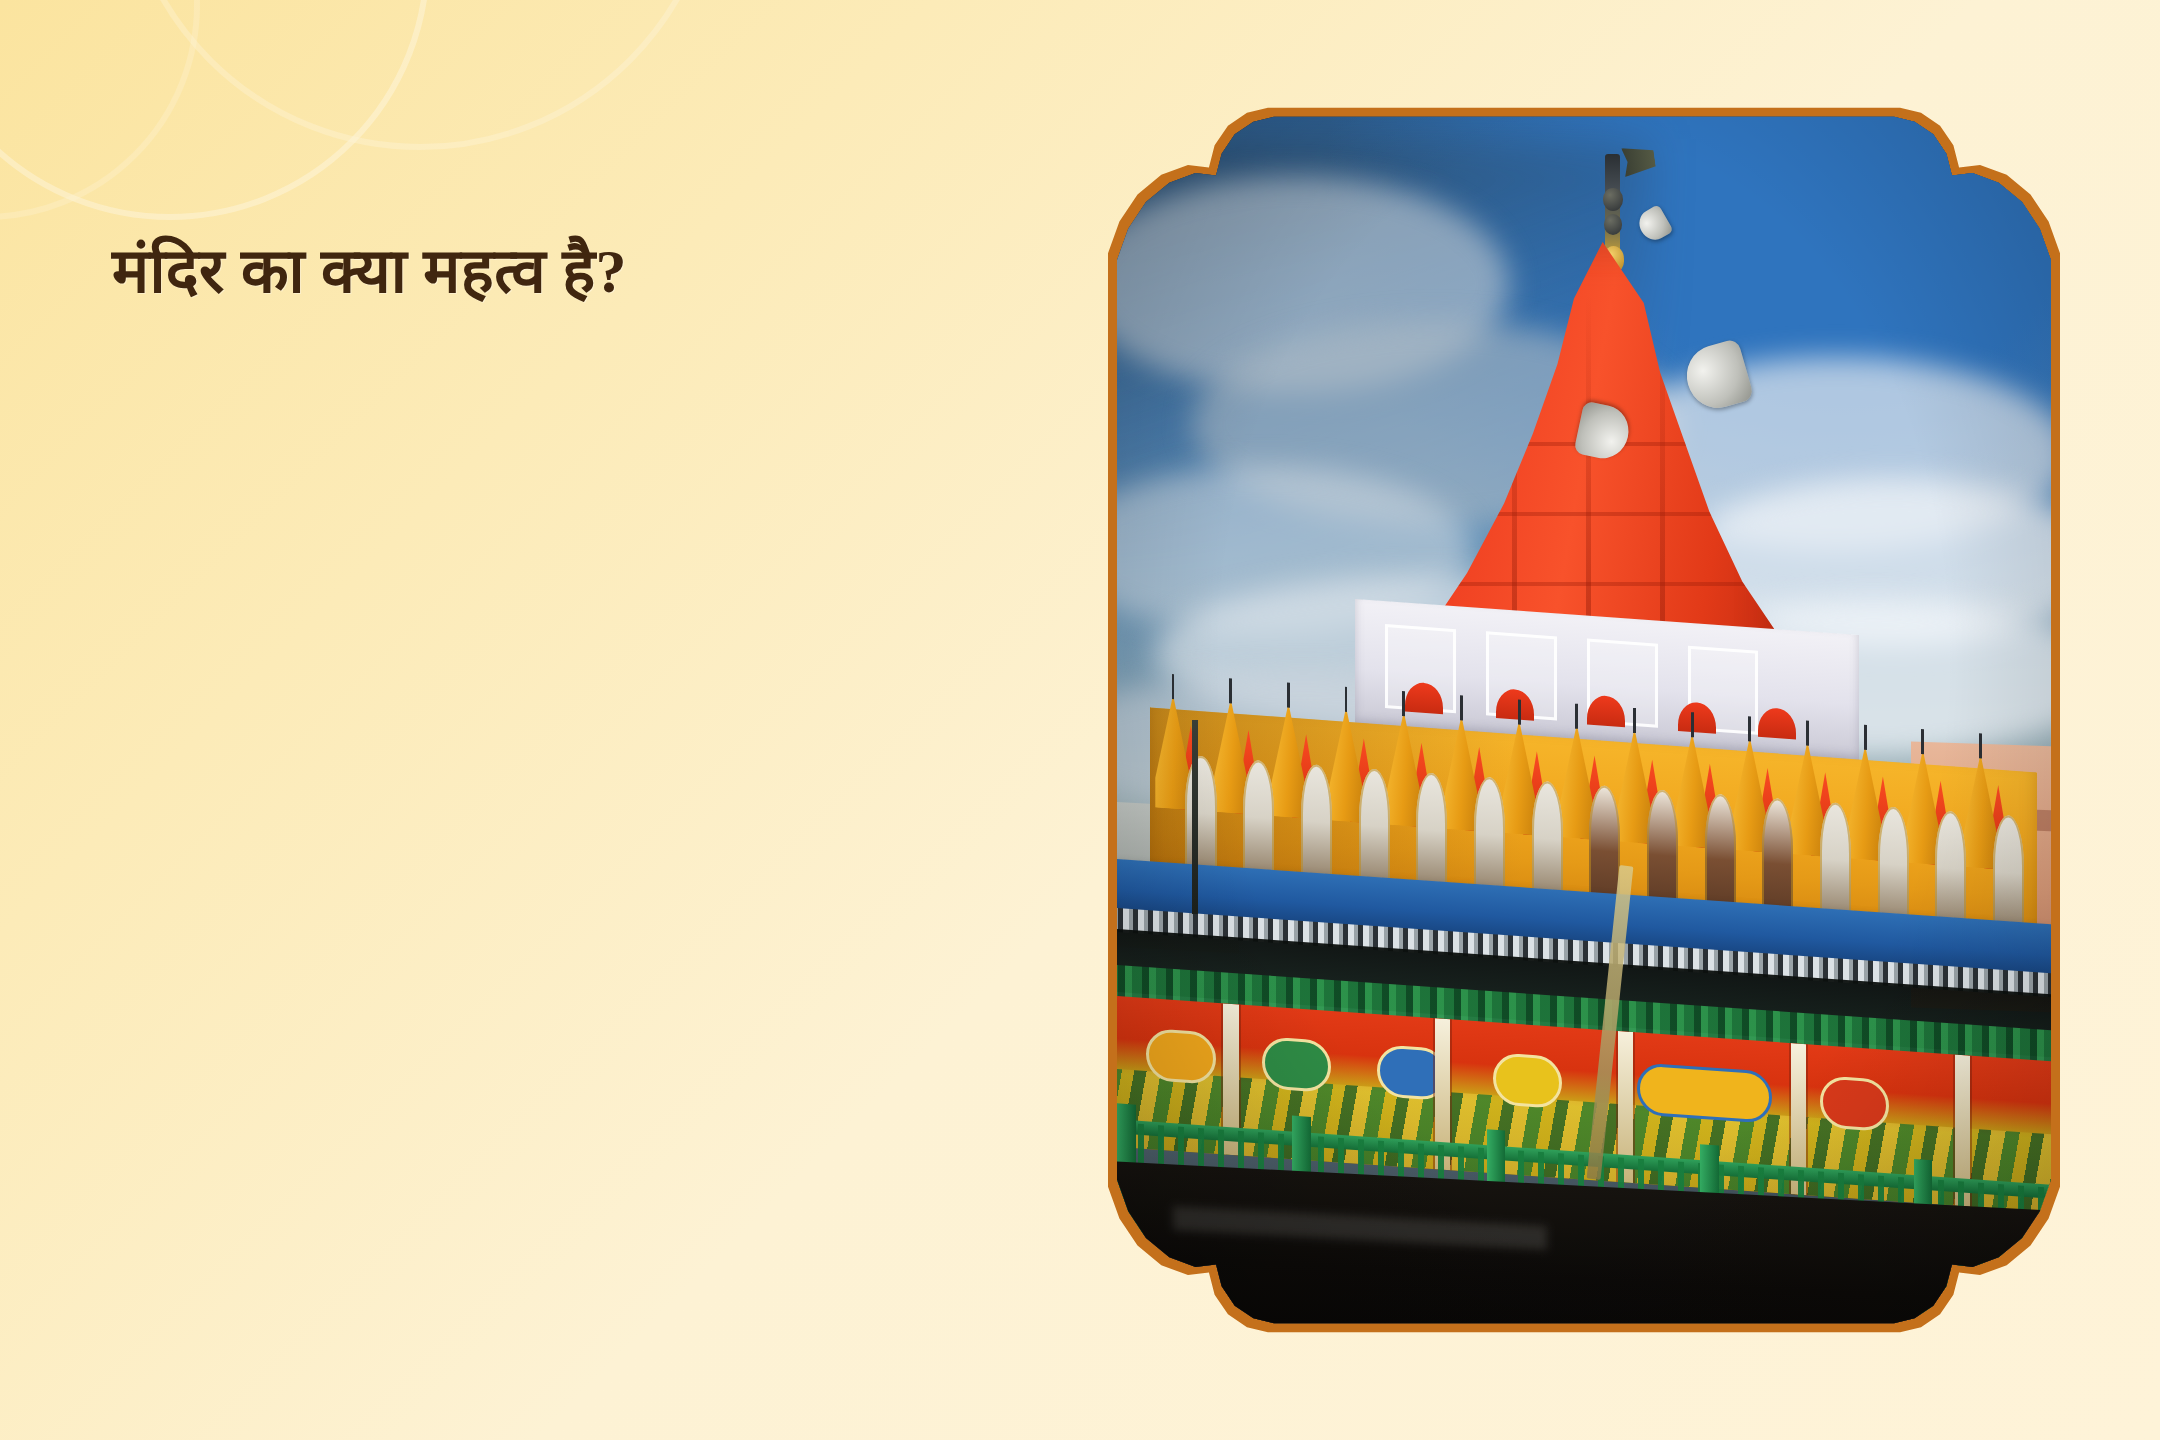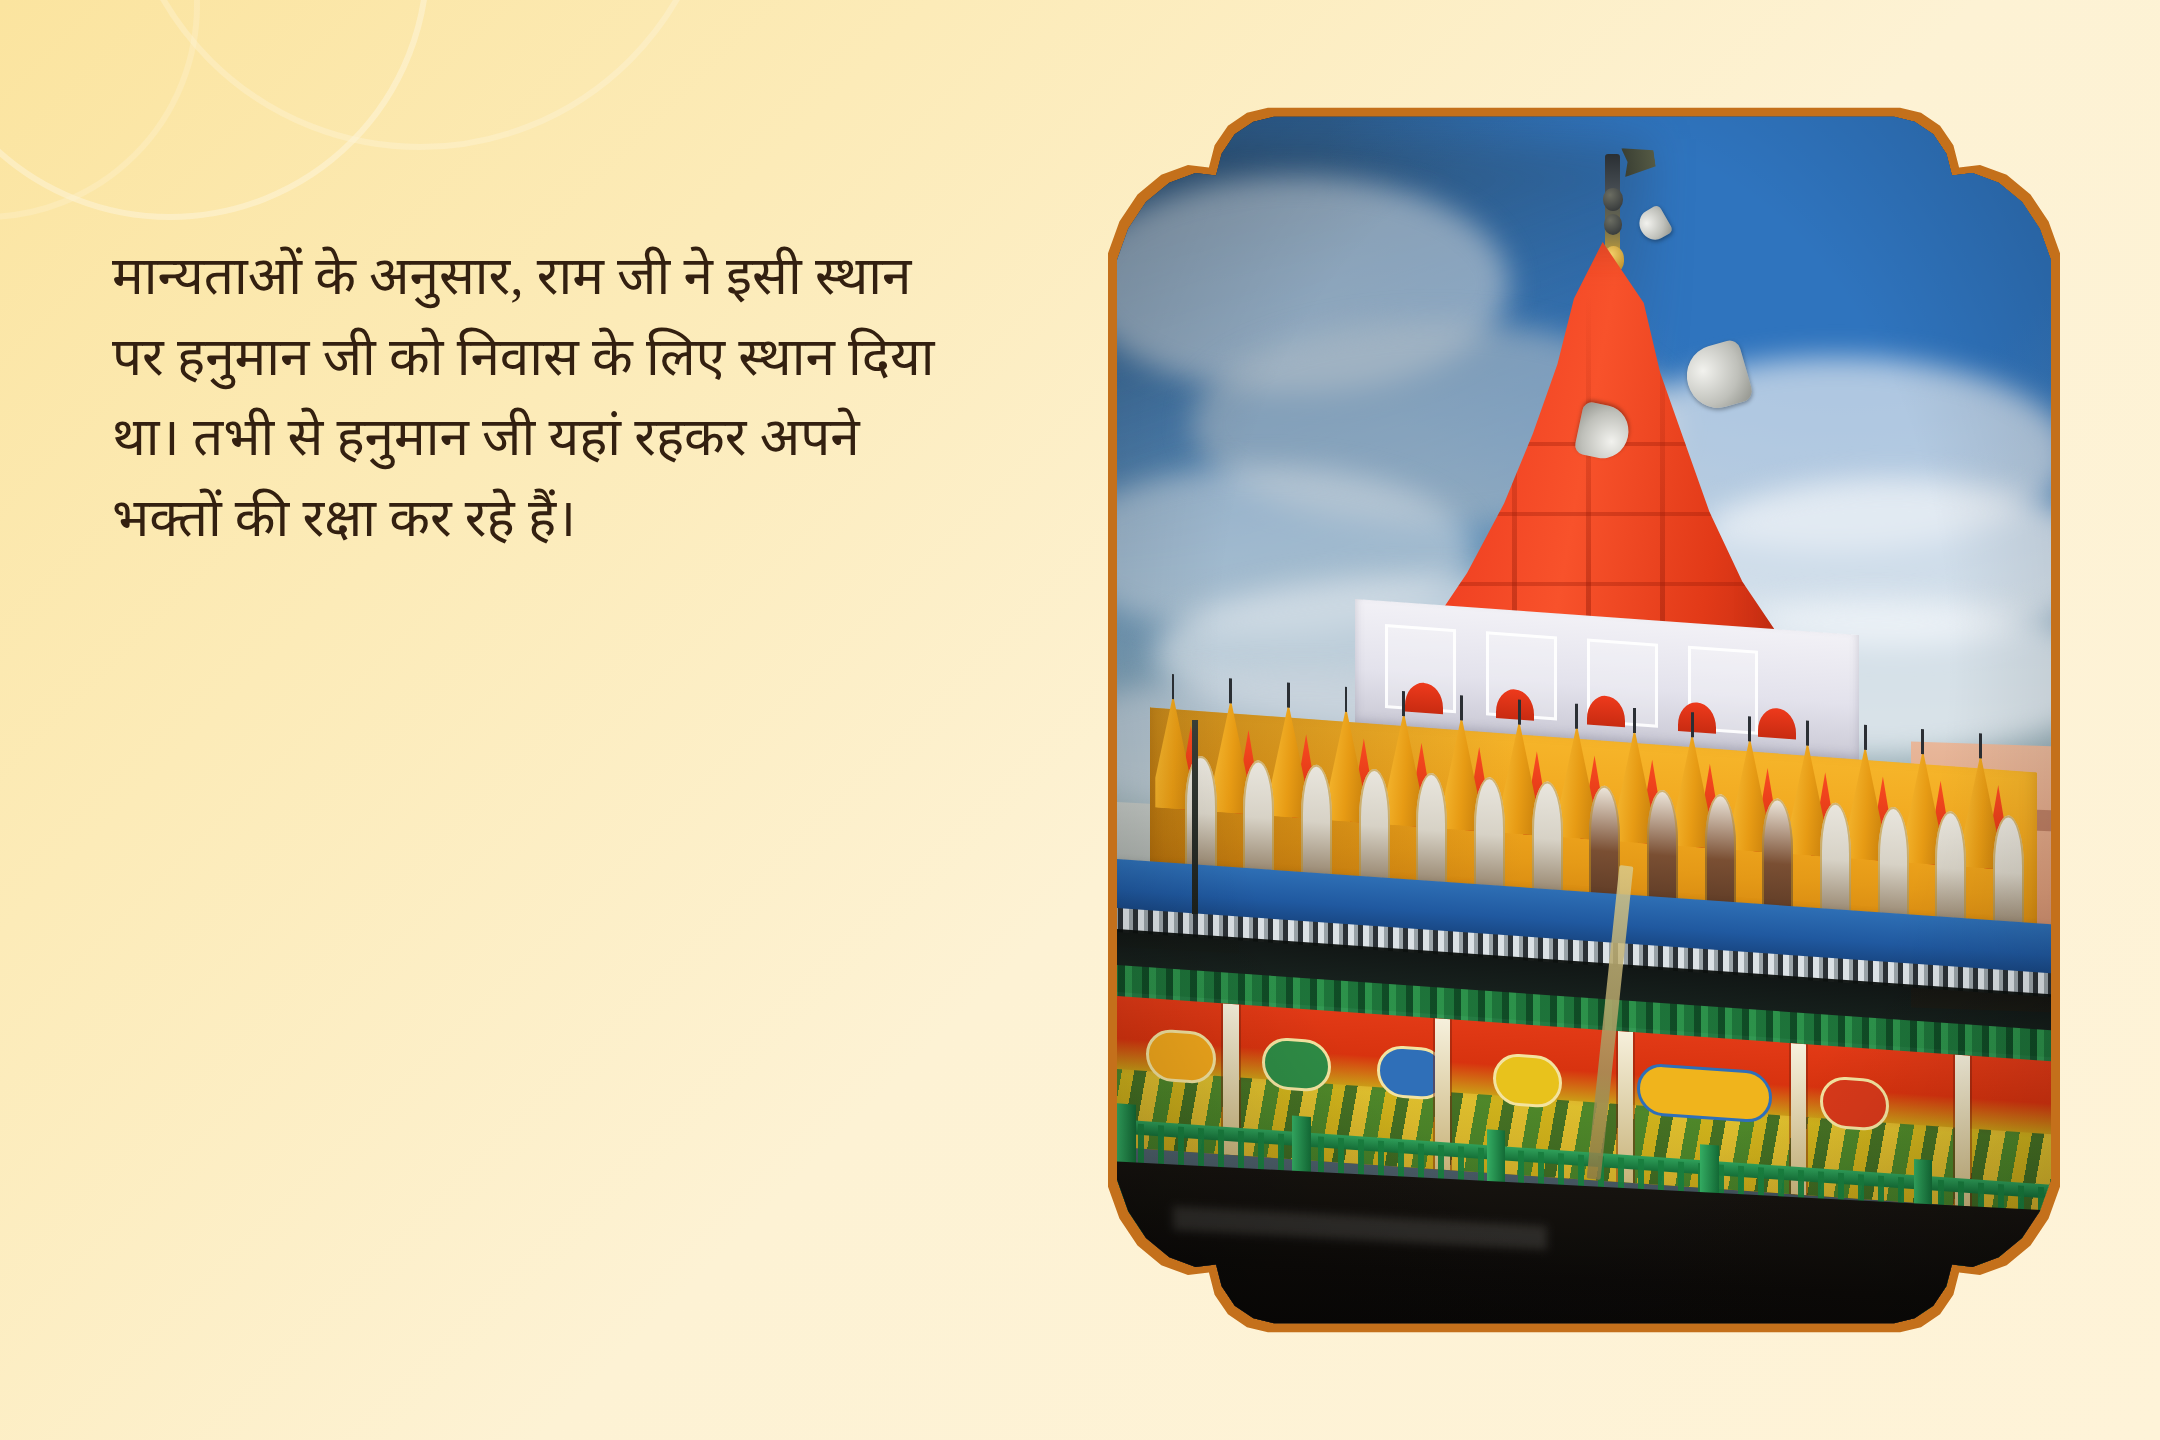--- a/index.html
+++ b/index.html
@@ -325,21 +325,21 @@
 
 <div id="slide">
 
   <div class="bg-rings">
     <span class="ring r1"></span>
     <span class="ring r2"></span>
     <span class="ring r3"></span>
   </div>
 
   <div id="text-col">
-    <p id="body-text">मान्यताओं के अनुसार, राम जी ने इसी स्थान पर हनुमान जी को निवास के लिए स्थान दिया था। तभी से हनुमान जी यहां रहकर अपने भक्तों की रक्षा कर रहे हैं।</p>
+    <h1 id="page-title">मंदिर का क्या महत्व है?</h1>
   </div>
 
   <div id="photo-frame" class="scallop">
     <div id="photo" class="scallop">
 
       <div class="sky"></div>
       <div class="darkband"></div>
       <div class="cloud c1"></div>
       <div class="cloud c2"></div>
       <div class="cloud c3"></div>

